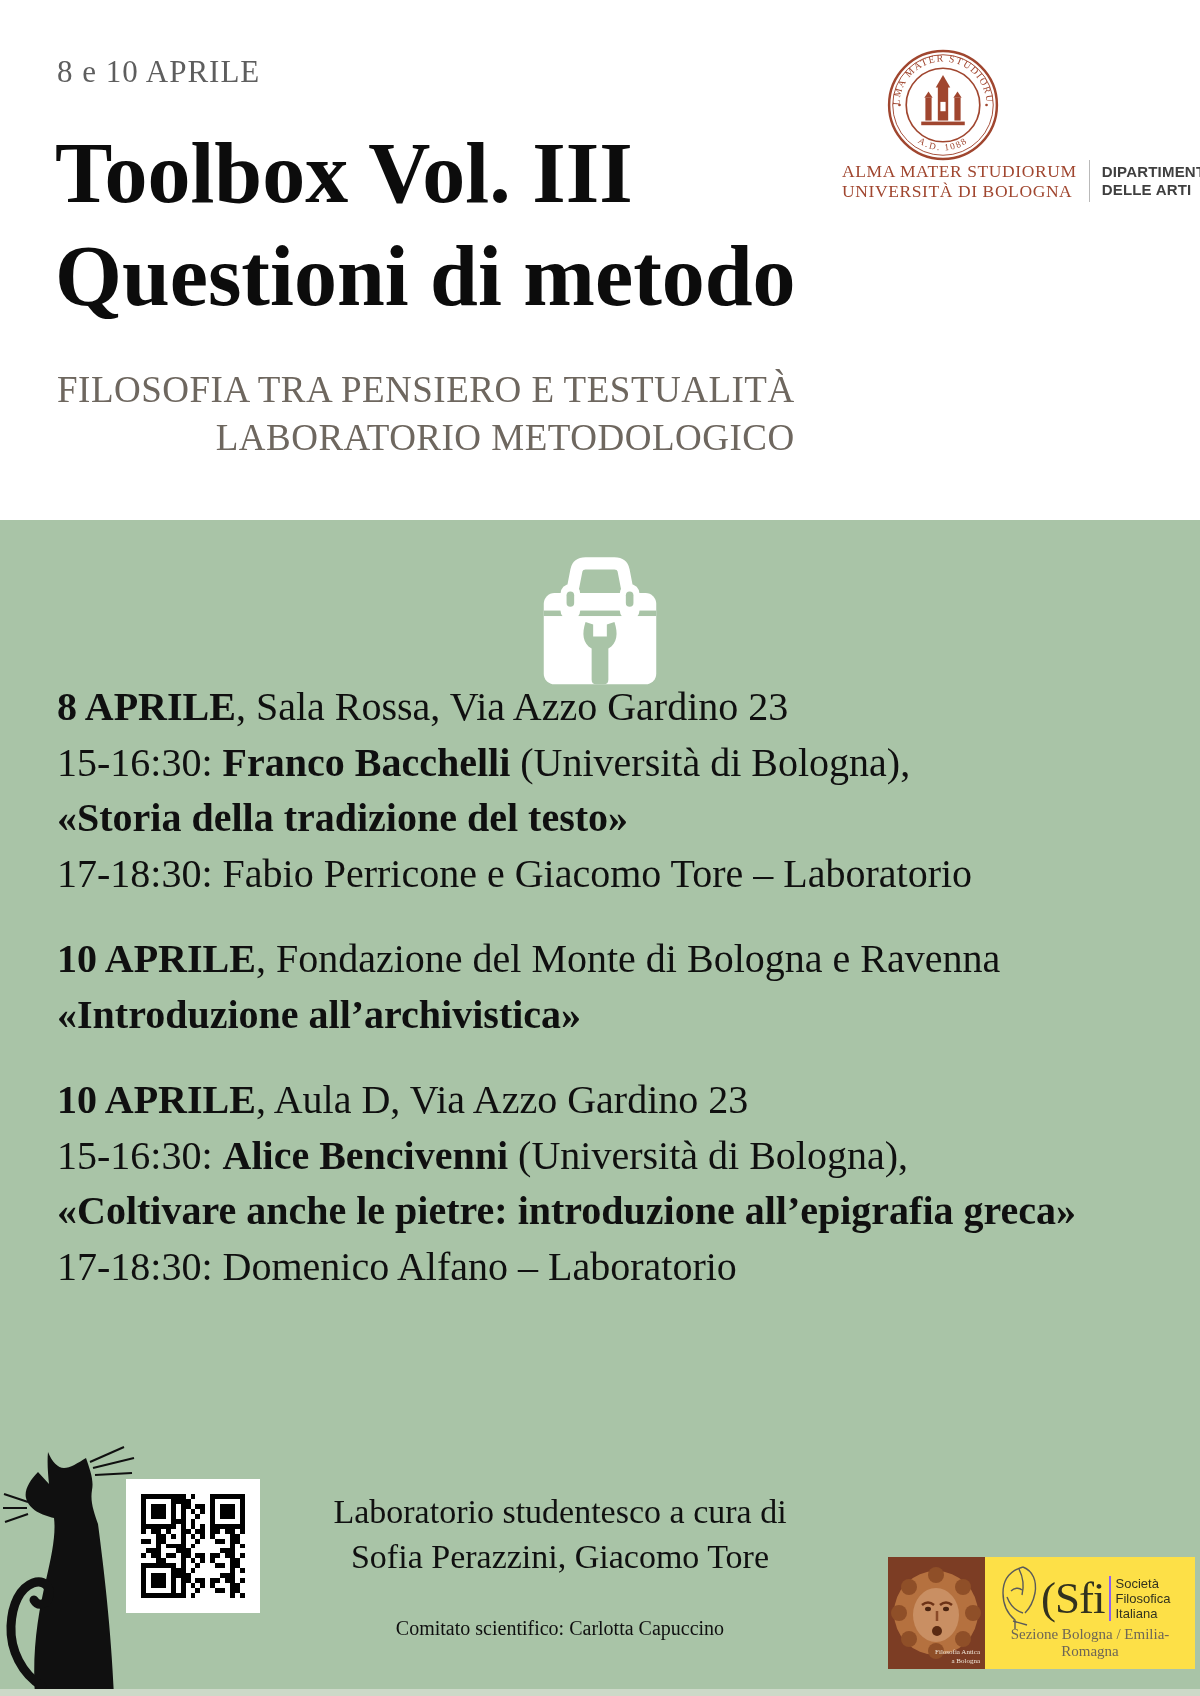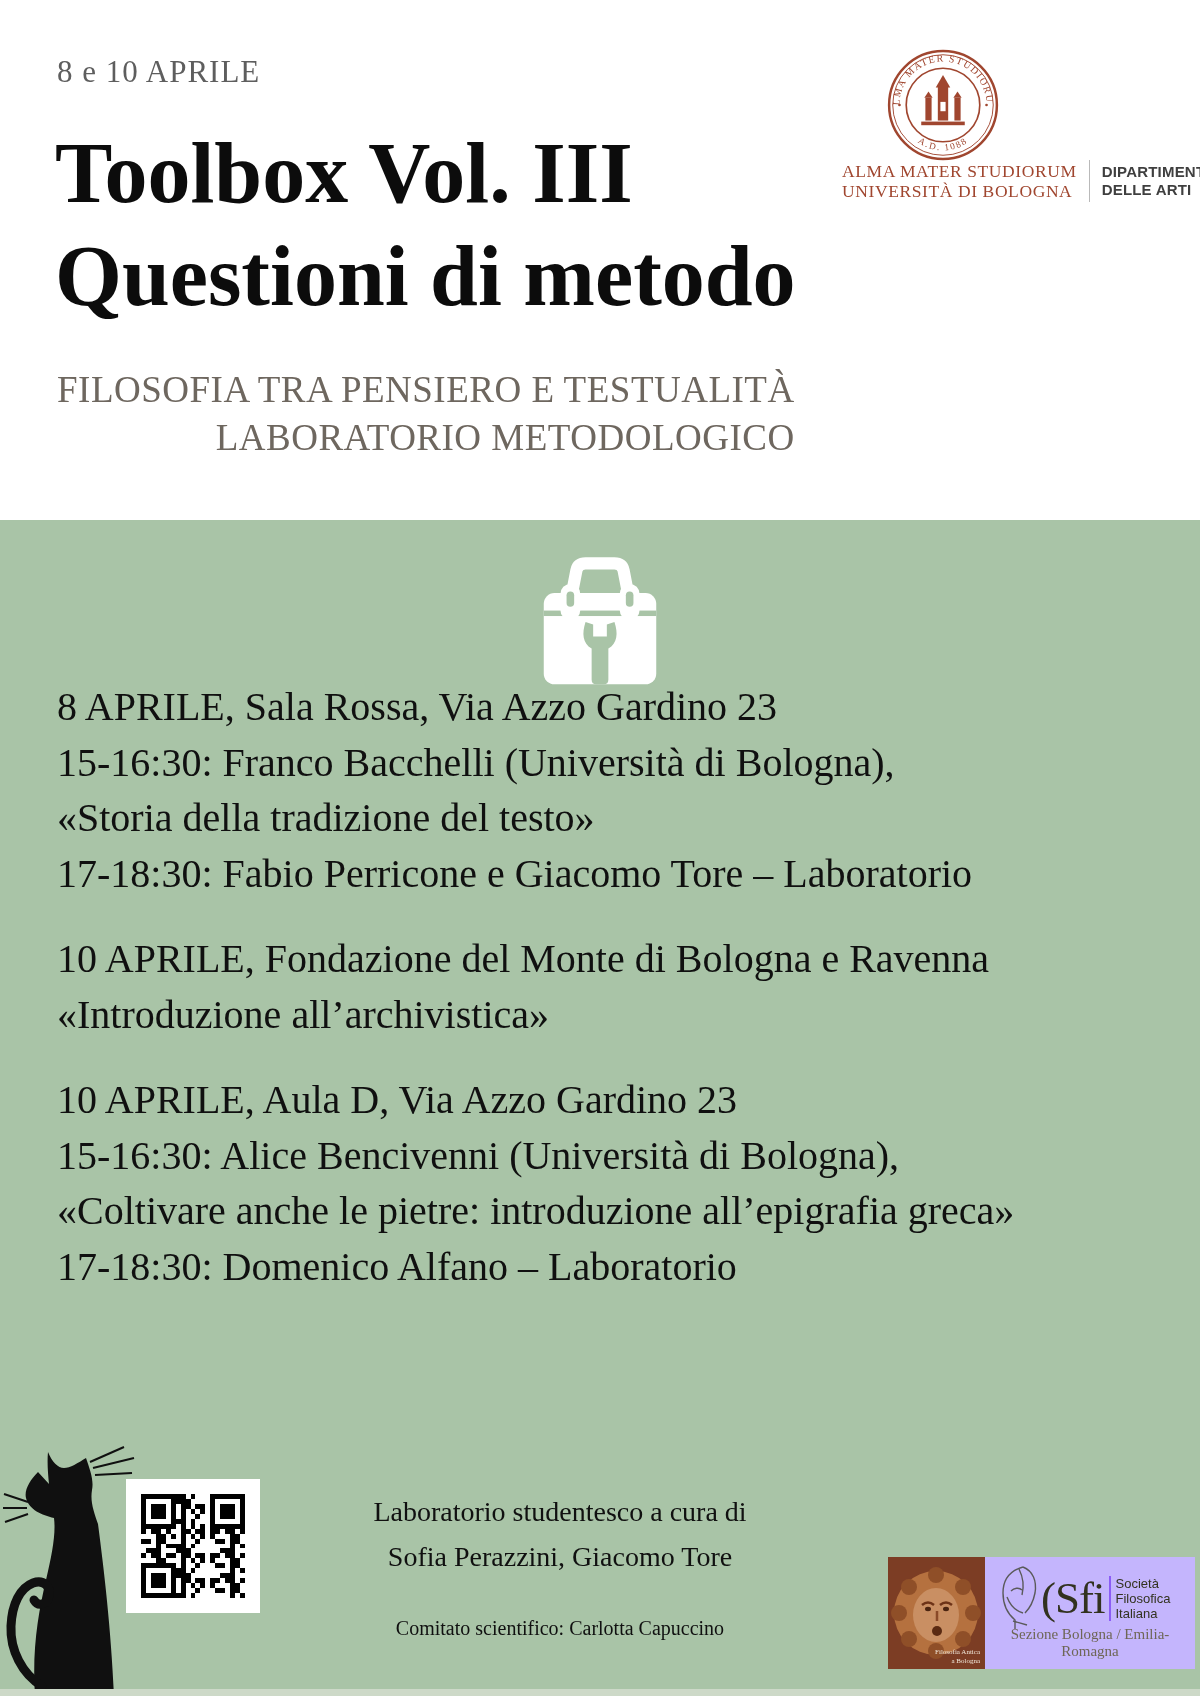--- a/index.html
+++ b/index.html
@@ -22,33 +22,33 @@
 
   
   .green{position:absolute;left:0;top:520px;width:1200px;height:1176px;background:#a9c4a7;}
   .bottom-strip{position:absolute;left:0;top:1689px;width:1200px;height:7px;background:#cdd9c8;}
 
   .toolbox{position:absolute;left:524px;top:549px;width:152px;height:152px;}
 
   .schedule{position:absolute;left:57px;top:679px;width:1130px;font-size:40px;color:#101010;}
   .schedule .block{margin:0 0 30px 0;}
   .schedule .line{line-height:55.5px;white-space:nowrap;}
-  .schedule .b{font-weight:normal;}
+  .schedule .b{font-weight:bold;}
 
   
   .cat{position:absolute;left:2px;top:1446px;width:142px;height:250px;}
   .qr{position:absolute;left:126px;top:1479px;width:134px;height:134px;}
   .credits{position:absolute;left:280px;top:1489px;width:560px;text-align:center;
-           font-size:28px;line-height:45px;color:#101010;}
+           font-size:34px;line-height:45px;color:#101010;}
   .committee{position:absolute;left:250px;top:1617px;width:620px;text-align:center;
              font-size:20px;color:#101010;}
 
   .partners{position:absolute;left:888px;top:1557px;height:112px;display:flex;}
   .mask-box{width:97px;height:112px;background:#7c3d24;position:relative;overflow:hidden;}
-  .sfi-box{width:210px;height:112px;background:#c4b5fd;position:relative;
+  .sfi-box{width:210px;height:112px;background:#fde047;position:relative;
            font-family:"Liberation Sans",sans-serif;}
   .sfi-row{position:absolute;left:8px;top:6px;display:flex;align-items:center;}
   .sfi-mark{font-family:"Liberation Serif",serif;font-size:45px;color:#32321f;line-height:60px;
             letter-spacing:-1px;}
   .sfi-name{border-left:2px solid #8b5cf6;margin-left:4px;padding-left:5px;font-size:13px;
             line-height:15px;color:#32321f;}
   .sfi-section{position:absolute;left:0;bottom:9px;width:100%;text-align:center;
                font-family:"Liberation Serif",serif;font-size:15px;color:#6e6656;}
 </style>
 </head>

